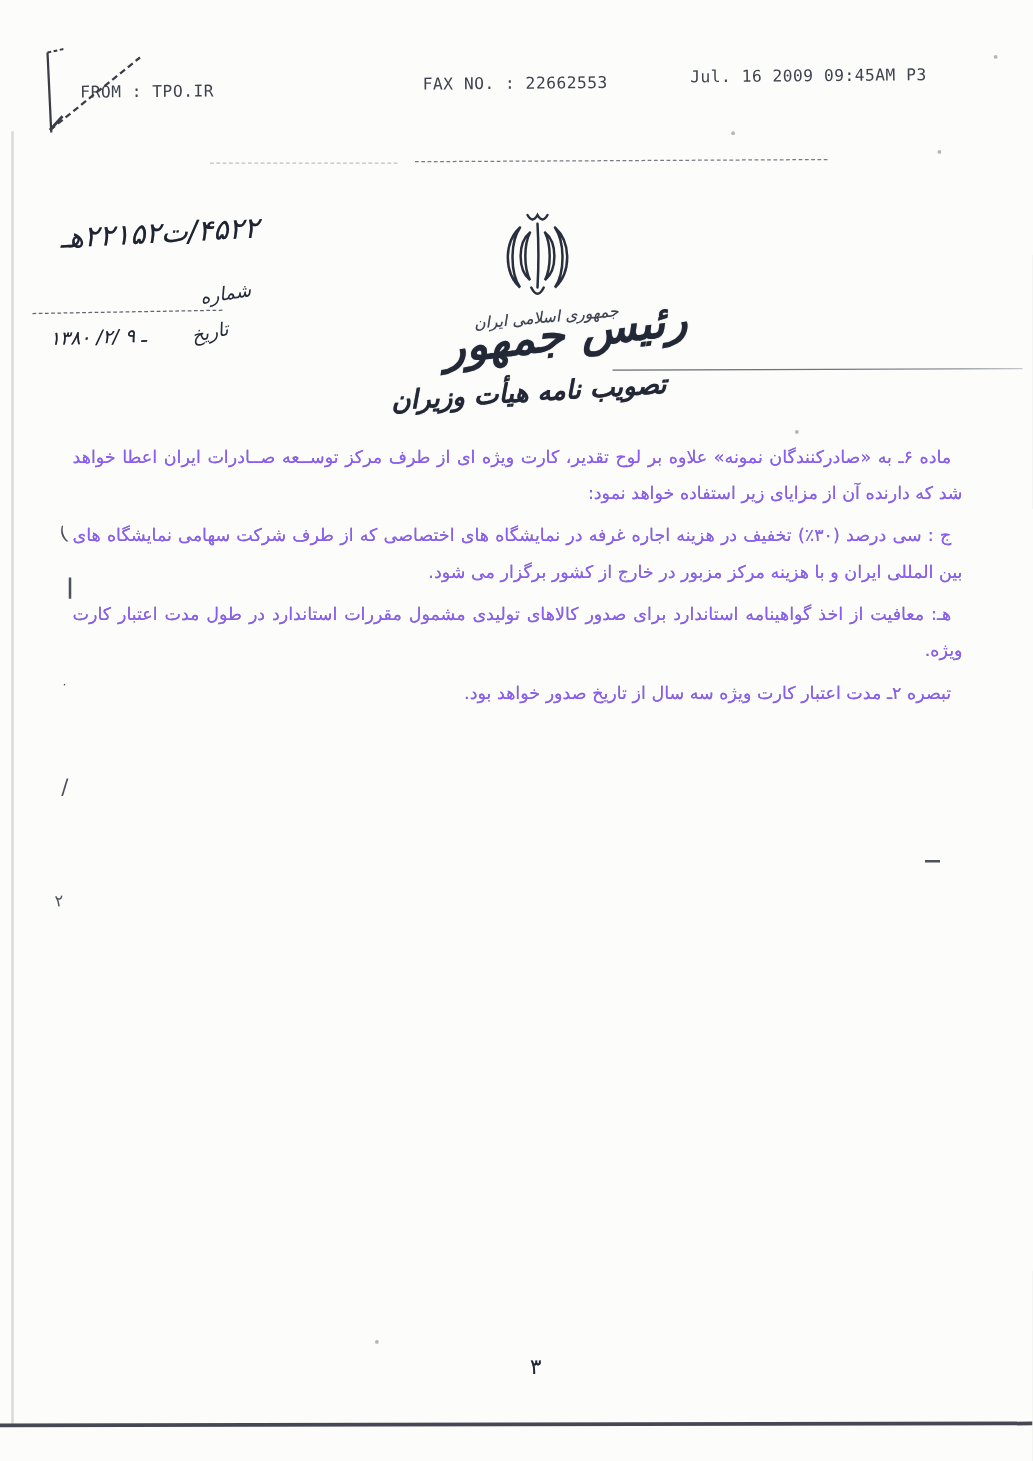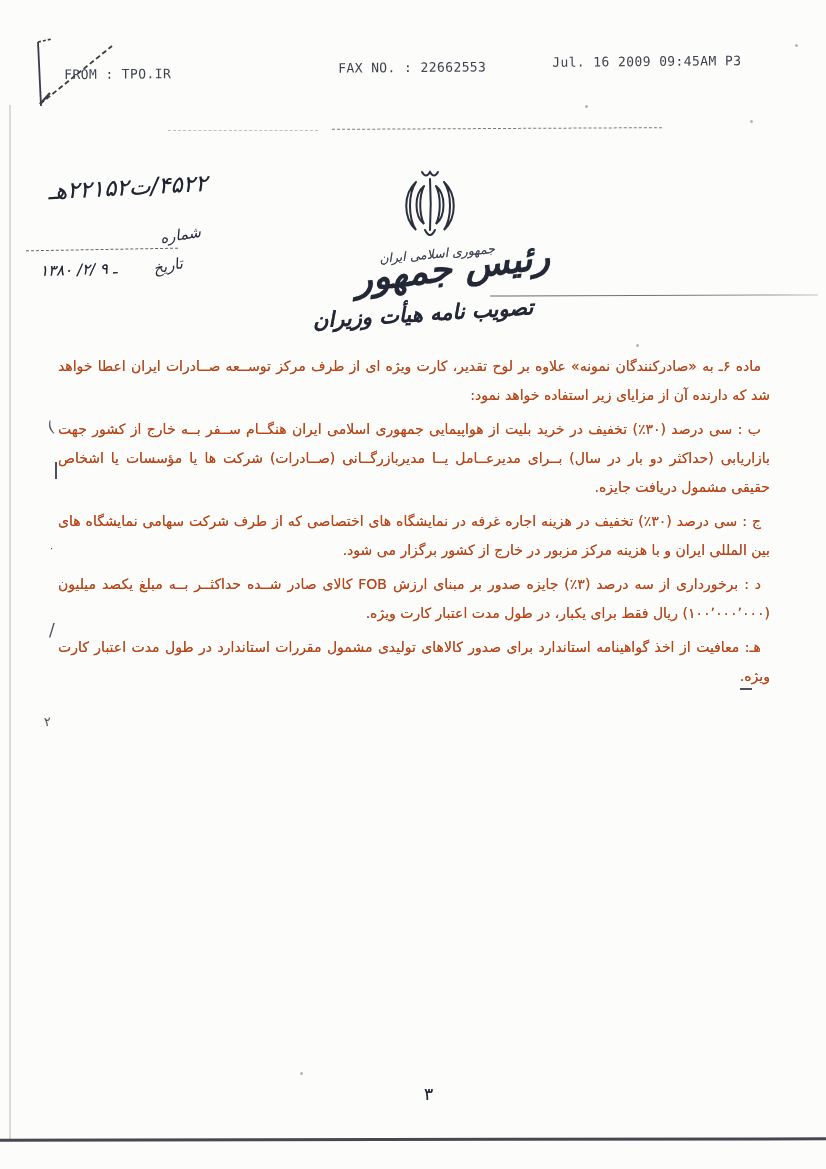--- a/index.html
+++ b/index.html
@@ -66,21 +66,21 @@
     position:absolute;left:288px;top:302px;width:270px;
     font-size:21px;font-weight:bold;font-style:italic;direction:rtl;text-align:center;
     transform:rotate(-3.5deg);color:#232836;
     text-shadow:0 0 .6px rgba(35,40,54,.6);
   }
   
   .doc-body{
     position:absolute;left:58px;top:352px;width:712px;
     direction:rtl;
     font-size:14px;line-height:29px;
-    color:#c2410c;
+    color:#8b5cf6;
     text-shadow:0 0 .45px rgba(39,44,61,.55);
   }
   .doc-body p{
     margin:0 0 5px 0;
     text-align:justify;text-align-last:right;
     text-indent:9px;
   }
   
   .page-number{position:absolute;left:424px;top:1084px;font-size:17px;color:#23283a;text-shadow:0 0 .5px rgba(35,40,58,.6);}
 </style>
@@ -123,24 +123,23 @@
     </g>
   </svg>
 
   <div class="republic-line">جمهوری اسلامی ایران</div>
   <div class="letterhead-rule"></div>
   <div class="office-title">رئیس جمهور</div>
   <div class="doc-type">تصویب نامه هیأت وزیران</div>
 
   <div class="doc-body">
     <p>ماده ۶ـ به «صادرکنندگان نمونه» علاوه بر لوح تقدیر، کارت ویژه ای از طرف مرکز توســعه صــادرات ایران اعطا خواهد شد که دارنده آن از مزایای زیر استفاده خواهد نمود:</p>
-    <p>ب : سی درصد (۳۰٪) تخفیف در خرید بلیت از هواپیمایی جمهوری اسلامی ایران هنگــام ســفر بــه خارج از کشور جهت بازاریابی (حداکثر دو بار در سال) بــرای مدیرعــامل یــا مدیربازرگــانی (صــادرات) شرکت ها یا مؤسسات یا اشخاص حقیقی مشمول دریافت جایزه.</p>
     <p>ج : سی درصد (۳۰٪) تخفیف در هزینه اجاره غرفه در نمایشگاه های اختصاصی که از طرف شرکت سهامی نمایشگاه های بین المللی ایران و با هزینه مرکز مزبور در خارج از کشور برگزار می شود.</p>
-    <p>د : برخورداری از سه درصد (۳٪) جایزه صدور بر مبنای ارزش FOB کالای صادر شــده حداکثــر بــه مبلغ یکصد میلیون (۱۰۰٬۰۰۰٬۰۰۰) ریال فقط برای یکبار، در طول مدت اعتبار کارت ویژه.</p>
     <p>هـ: معافیت از اخذ گواهینامه استاندارد برای صدور کالاهای تولیدی مشمول مقررات استاندارد در طول مدت اعتبار کارت ویژه.</p>
+    <p>تبصره ۲ـ مدت اعتبار کارت ویژه سه سال از تاریخ صدور خواهد بود.</p>
   </div>
 
   <span class="stray" style="left:48px;top:418px;font-size:15px;transform:rotate(-18deg);">(</span>
   <div class="stray-bar" style="left:55px;top:462px;width:1.8px;height:17px;"></div>
   <span class="stray" style="left:50px;top:543px;font-size:10px;">·</span>
   <span class="stray" style="left:49px;top:620px;font-size:17px;">/</span>
   <span class="stray" style="left:44px;top:714px;font-size:13px;transform:rotate(-8deg);">۲</span>
   <div class="stray-bar" style="left:740px;top:688px;width:12px;height:1.8px;"></div>
   <span class="speck" style="left:585px;top:105px;"></span>
   <span class="speck" style="left:795px;top:44px;"></span>

